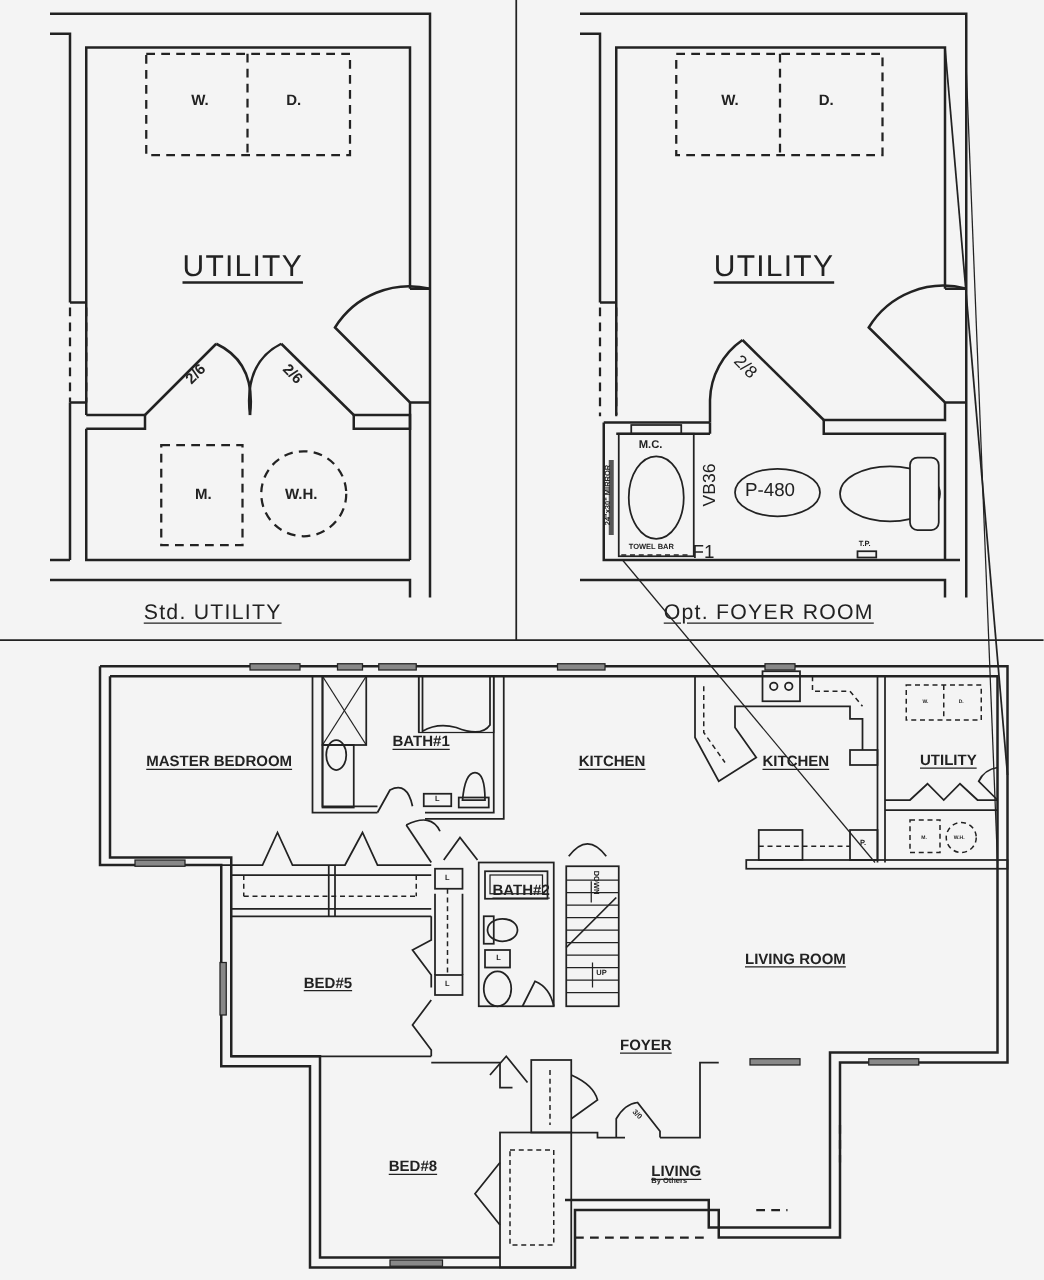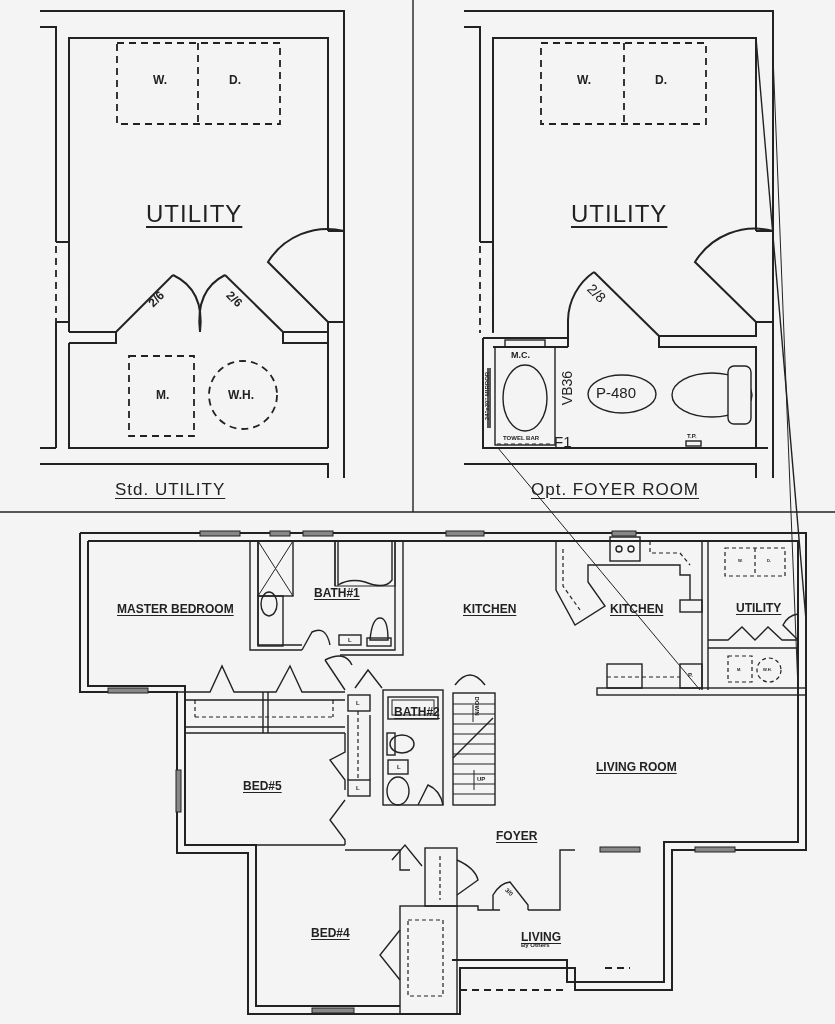--- a/index.html
+++ b/index.html
@@ -251,21 +251,21 @@
 <div class="lbl rm" style="left:314px;top:586px">BATH#1</div>
 <div class="lbl rm" style="left:463px;top:602px">KITCHEN</div>
 <div class="lbl rm" style="left:610px;top:602px">KITCHEN</div>
 <div class="lbl rm" style="left:736px;top:601px">UTILITY</div>
 <div class="lbl rm" style="left:394px;top:705px">BATH#2</div>
 <div class="lbl rm" style="left:243px;top:779px">BED#5</div>
 <div class="lbl rm" style="left:596px;top:760px">LIVING ROOM</div>
 <div class="lbl rm" style="left:496px;top:829px">FOYER</div>
 <div class="lbl rm" style="left:521px;top:930px">LIVING</div>
 <div class="lbl" style="left:521px;top:942px;font-size:6px;font-weight:bold">By Others</div>
-<div class="lbl rm" style="left:311px;top:926px">BED#4</div>
+<div class="lbl rm" style="left:311px;top:926px">BED#8</div>
 
 <div class="lbl tiny" style="left:467px;top:703px;transform:rotate(90deg)">DOWN</div>
 <div class="lbl tiny" style="left:477px;top:776px">UP</div>
 <div class="lbl tiny" style="left:348px;top:637px">L</div>
 <div class="lbl tiny" style="left:356px;top:700px">L</div>
 <div class="lbl tiny" style="left:356px;top:785px">L</div>
 <div class="lbl tiny" style="left:397px;top:764px">L</div>
 <div class="lbl tiny" style="left:738px;top:558px;font-size:4px">W.</div>
 <div class="lbl tiny" style="left:767px;top:558px;font-size:4px">D.</div>
 <div class="lbl tiny" style="left:737px;top:667px;font-size:4px">M.</div>

